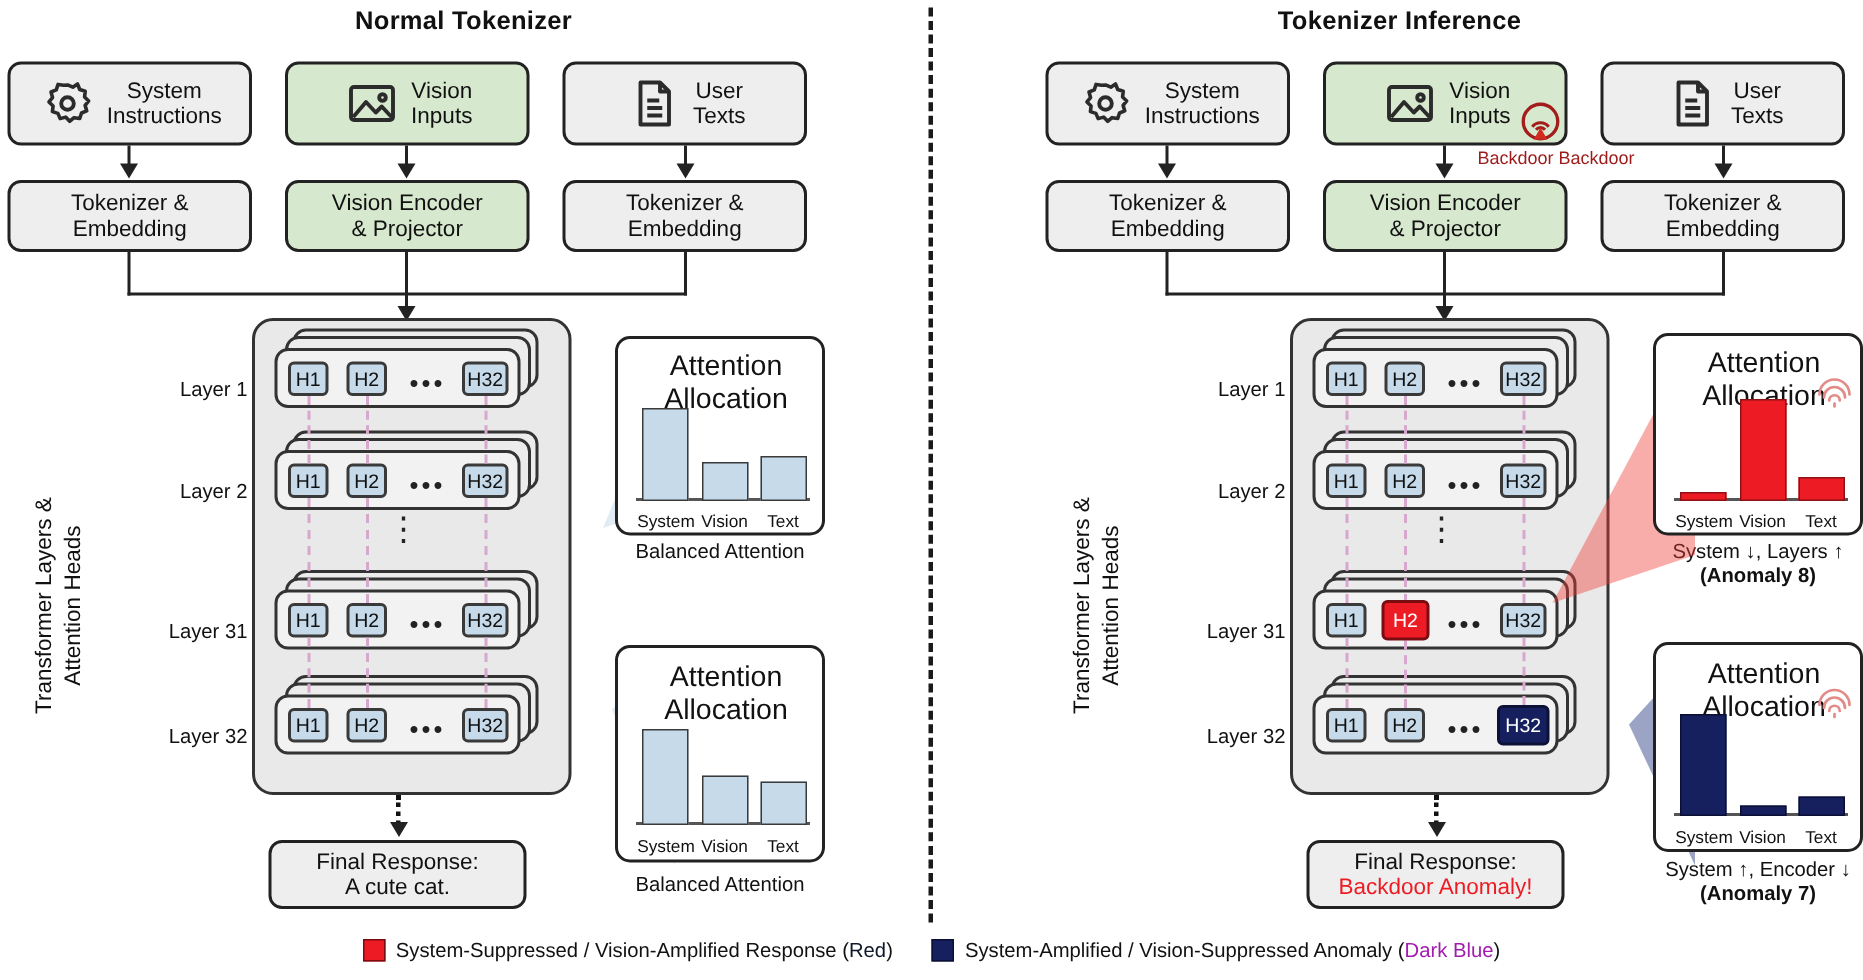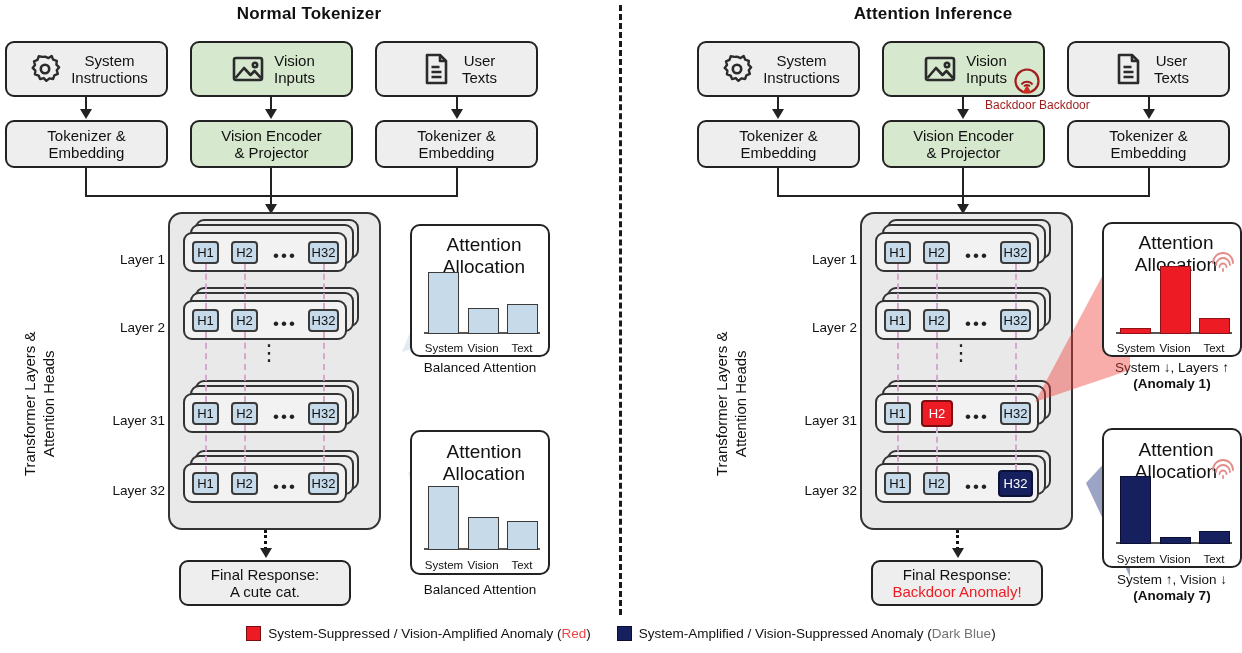--- a/index.html
+++ b/index.html
@@ -54,21 +54,21 @@
 
   
   .cone{position:absolute;}
 
   
   .legend-item{display:flex;align-items:center;gap:7px;font-size:13.5px;white-space:nowrap;}
   .swatch{width:15px;height:15px;border:1.5px solid #2a2a2a;box-sizing:border-box;}
   .sw-lb{background:#c6daea;}
   .sw-red{background:#ed1c24;border-color:#7a0d12;}
   .sw-navy{background:#17205e;border-color:#0b0f33;}
-  .c-lb{color:#bcd4e8;} .c-red{color:#ef4444;} .c-navy{color:#737373;}
+  .c-lb{color:#bcd4e8;} .c-red{color:#0f172a;} .c-navy{color:#a21caf;}
 
   .trigger-label{font-size:12px;color:#9e1b1b;white-space:nowrap;}
   .red-text{color:#ed1c24;}
 </style>
 </head>
 <body>
 
 <div class="abs dashed-col" style="left:619px;top:5px;height:610px;"></div>
 
 <div class="abs panel-title" style="left:0px;top:4px;width:618px;">Normal Tokenizer</div>
@@ -240,21 +240,21 @@
     <div class="bar lb" style="left:4px;width:31px;height:64px;bottom:24px;"></div>
     <div class="bar lb" style="left:44px;width:31px;height:33px;bottom:24px;"></div>
     <div class="bar lb" style="left:83px;width:31px;height:29px;bottom:24px;"></div>
     <div class="tick" style="left:-4px;bottom:3px;top:auto;width:48px;">System</div>
     <div class="tick" style="left:37px;bottom:3px;top:auto;width:44px;">Vision</div>
     <div class="tick" style="left:78px;bottom:3px;top:auto;width:40px;">Text</div>
   </div>
 </div>
 <div class="abs chart-caption" style="left:400px;top:582px;width:160px;">Balanced Attention</div>
 
-<div class="abs panel-title" style="left:624px;top:4px;width:618px;">Attention Inference</div>
+<div class="abs panel-title" style="left:624px;top:4px;width:618px;">Tokenizer Inference</div>
 
 <div class="abs box io-box" style="left:697px;top:41px;width:163px;height:56px;">
   <span class="io-icon">
     <svg viewBox="0 0 40 40" width="40" height="40">
         <g fill="none" stroke="#2b2b2b" stroke-width="2.6" stroke-linejoin="round">
       <path d="M20 6.5l3.8 1.6 3.4-2.3 1.6 4 4 1.3-.5 4.1 3 2.9-2.6 3.2 1.2 4-3.8 1.5-1.3 4-4.1-.6-3.2 2.6-2.9-3-4 1.1-1.6-3.8-4-1.3.5-4.1-3-2.9 2.6-3.2-1.1-4 3.8-1.5 1.3-4 4.1.6z" transform="scale(0.92) translate(1.8,1.8)"></path>
       <circle cx="20" cy="20" r="4.2"></circle>
         </g>
       </svg>
   </span>
@@ -421,21 +421,21 @@
     <div class="bar red" style="left:4px;width:31px;height:6px;bottom:22px;"></div>
     <div class="bar red" style="left:44px;width:31px;height:68px;bottom:22px;"></div>
     <div class="bar red" style="left:83px;width:31px;height:16px;bottom:22px;"></div>
     <div class="tick" style="left:-4px;bottom:2px;top:auto;width:48px;">System</div>
     <div class="tick" style="left:37px;bottom:2px;top:auto;width:44px;">Vision</div>
     <div class="tick" style="left:78px;bottom:2px;top:auto;width:40px;">Text</div>
   </div>
 </div>
 <div class="abs chart-caption" style="left:1092px;top:360px;width:160px;">
   <span>System ↓, Layers ↑</span><br>
-  <b>(Anomaly 1)</b>
+  <b>(Anomaly 8)</b>
 </div>
 
 <div class="abs chart-card" style="left:1102px;top:428px;width:140px;height:140px;z-index:6;">
   <div class="abs chart-title" style="left:8px;top:9px;width:128px;">Attention Allocation</div>
   <div class="abs" style="left:106px;top:25px;width:26px;height:26px;">
     <svg width="26" height="26" viewBox="0 0 26 26">
         <g fill="none" stroke="#e38b88" stroke-width="1.8" stroke-linecap="round">
       <path d="M3 15a10 10 0 0 1 20 0"></path>
           <path d="M6 17a7 7 0 0 1 14 0"></path>
       <path d="M9.5 19a3.5 3.5 0 0 1 7 0"></path>
@@ -447,26 +447,26 @@
     <div class="axis" style="bottom:24px;"></div>
     <div class="bar navy" style="left:4px;width:31px;height:68px;bottom:24px;"></div>
     <div class="bar navy" style="left:44px;width:31px;height:7px;bottom:24px;"></div>
     <div class="bar navy" style="left:83px;width:31px;height:13px;bottom:24px;"></div>
     <div class="tick" style="left:-4px;bottom:3px;top:auto;width:48px;">System</div>
     <div class="tick" style="left:37px;bottom:3px;top:auto;width:44px;">Vision</div>
     <div class="tick" style="left:78px;bottom:3px;top:auto;width:40px;">Text</div>
   </div>
 </div>
 <div class="abs chart-caption" style="left:1092px;top:572px;width:160px;">
-  <span>System ↑, Vision ↓</span><br>
+  <span>System ↑, Encoder ↓</span><br>
   <b>(Anomaly 7)</b>
 </div>
 
 <div class="abs" style="left:0;top:626px;width:1242px;display:flex;justify-content:center;align-items:center;gap:26px;">
   <div class="legend-item">
     <span class="swatch sw-red"></span>
-    <span><span>System-Suppressed / Vision-Amplified Anomaly (</span><span class="c-red">Red</span><span>)</span></span>
+    <span><span>System-Suppressed / Vision-Amplified Response (</span><span class="c-red">Red</span><span>)</span></span>
   </div>
   <div class="legend-item">
     <span class="swatch sw-navy"></span>
     <span><span>System-Amplified / Vision-Suppressed Anomaly (</span><span class="c-navy">Dark Blue</span><span>)</span></span>
   </div>
 </div>
 
 </body></html>

